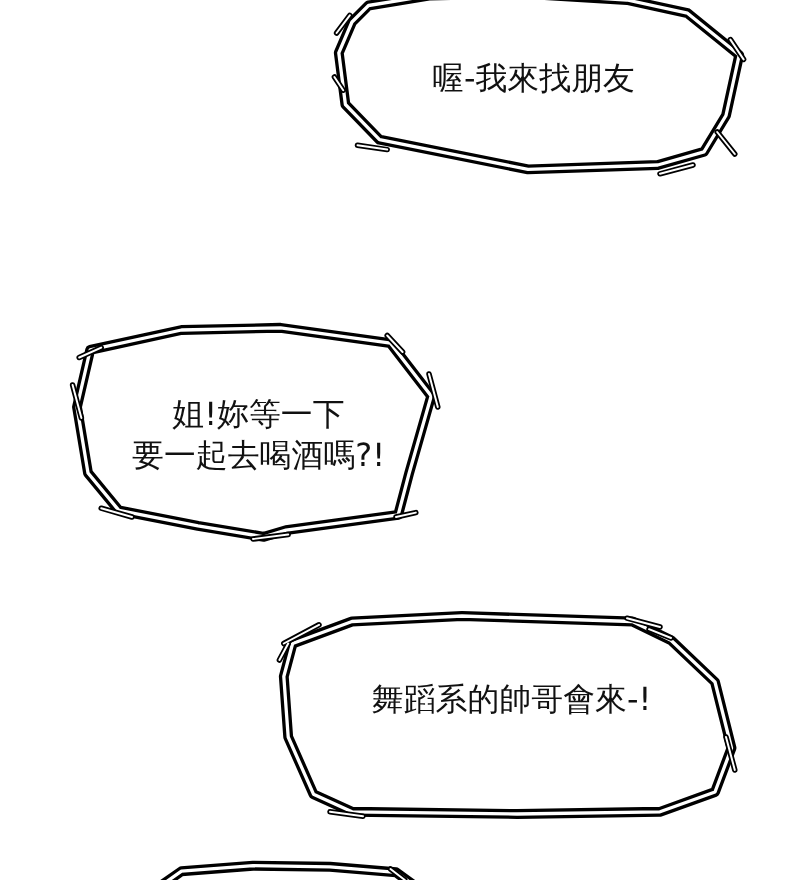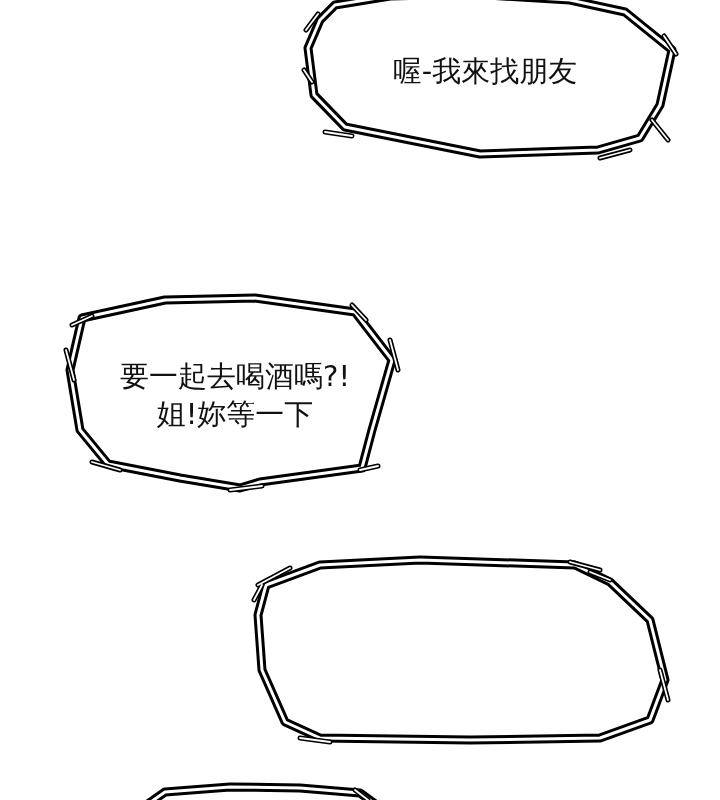--- a/index.html
+++ b/index.html
@@ -56,20 +56,21 @@
       <path class="twig" d="M355,790 L368,800"></path>
       <path class="twig-in" d="M355,790 L368,800"></path>
     </g>
   </svg>
 
   <div class="bubble-text" style="left: 360px; top: 52px; width: 250px;">
     <span class="line">喔-我來找朋友</span>
   </div>
 
   <div class="bubble-text" style="left: 90px; top: 357px; width: 290px;">
+    <span class="line">姐!妳等一下</span>
     <span class="line">要一起去喝酒嗎?!</span>
-    <span class="line">姐!妳等一下</span>
   </div>
 
   <div class="bubble-text" style="left: 290px; top: 616px; width: 350px;">
+    <span class="line">舞蹈系的帥哥會來-!</span>
   </div>
 
 </div>
 
 </body></html>

